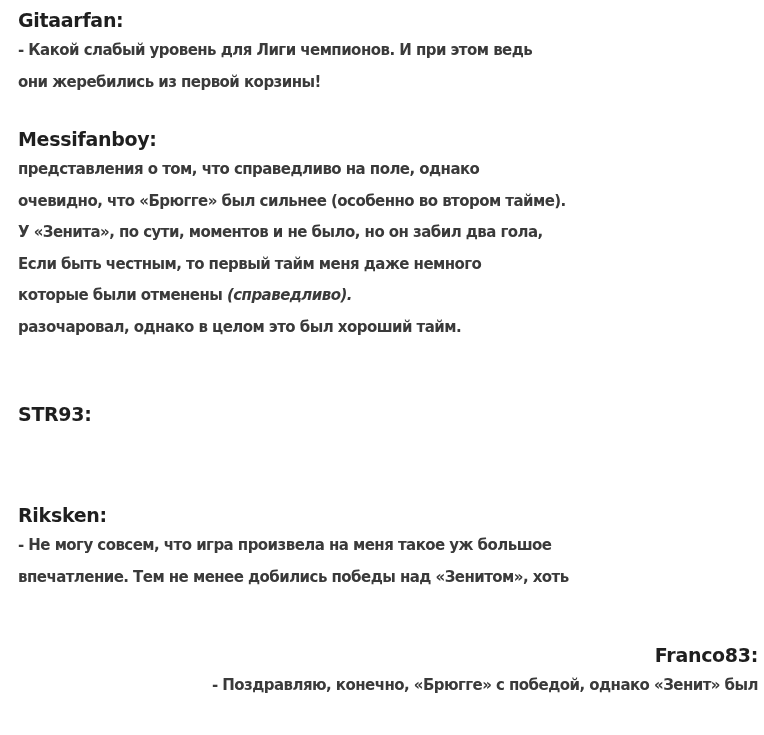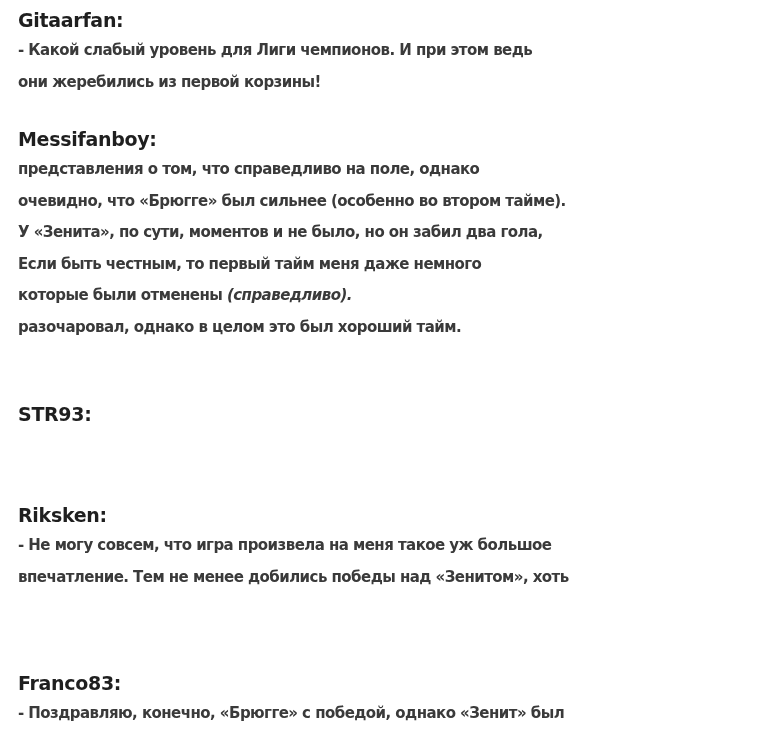--- a/index.html
+++ b/index.html
@@ -73,18 +73,18 @@
   <div class="comment" style="top:399px;">
     <span class="author">STR93:</span>
   </div>
 
   <div class="comment" style="top:488px;margin-top:12px;">
     <span class="author">Riksken:</span>
     <span class="line">- Не могу совсем, что игра произвела на меня такое уж большое</span>
     <span class="line">впечатление. Тем не менее добились победы над «Зенитом», хоть</span>
   </div>
 
-  <div class="comment" style="top:668px;">
+  <div class="comment" style="top:640px;text-align:right;">
     <span class="author">Franco83:</span>
     <span class="line">- Поздравляю, конечно, «Брюгге» с победой, однако «Зенит» был</span>
   </div>
 
 </div>
 
 </body></html>

